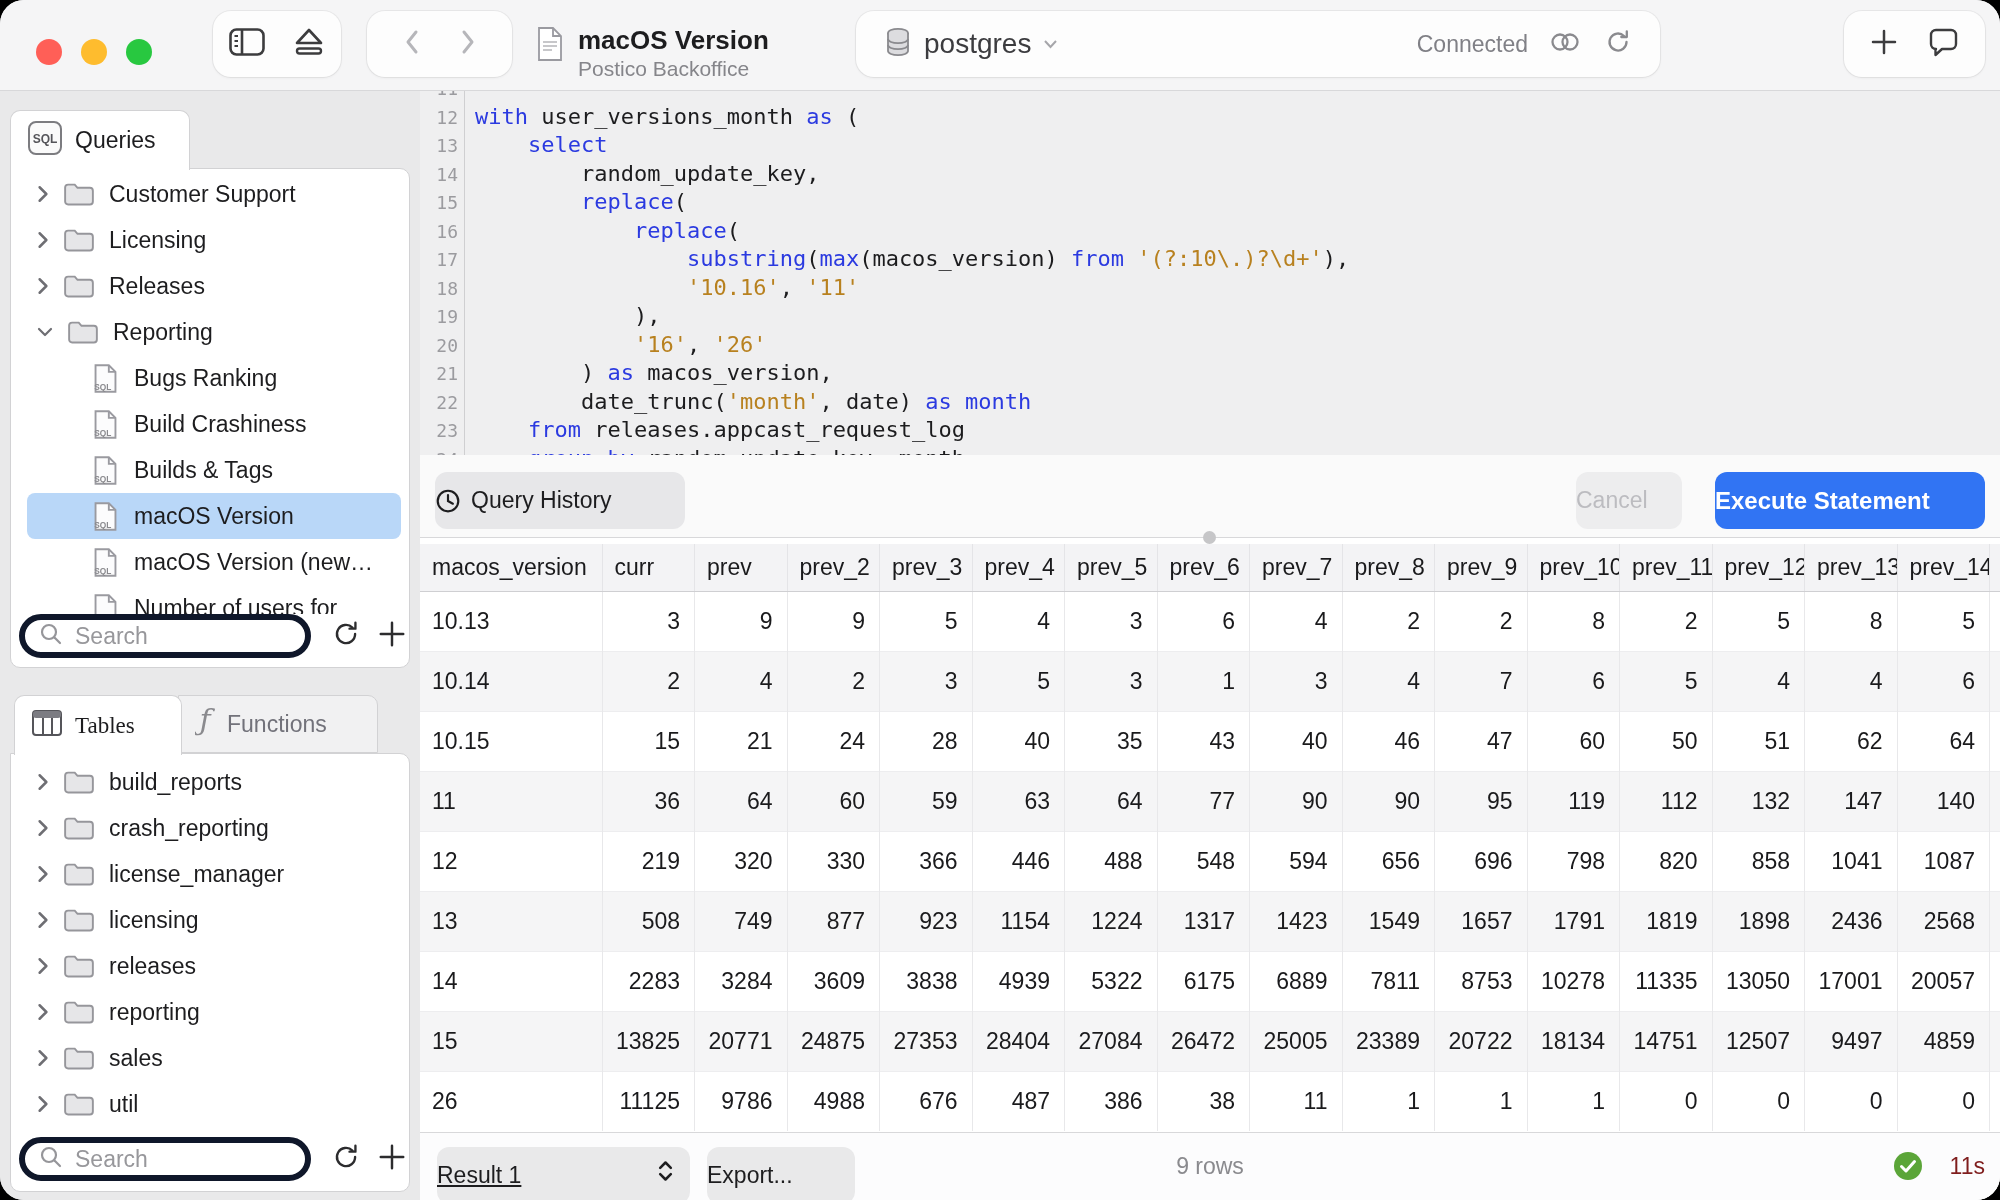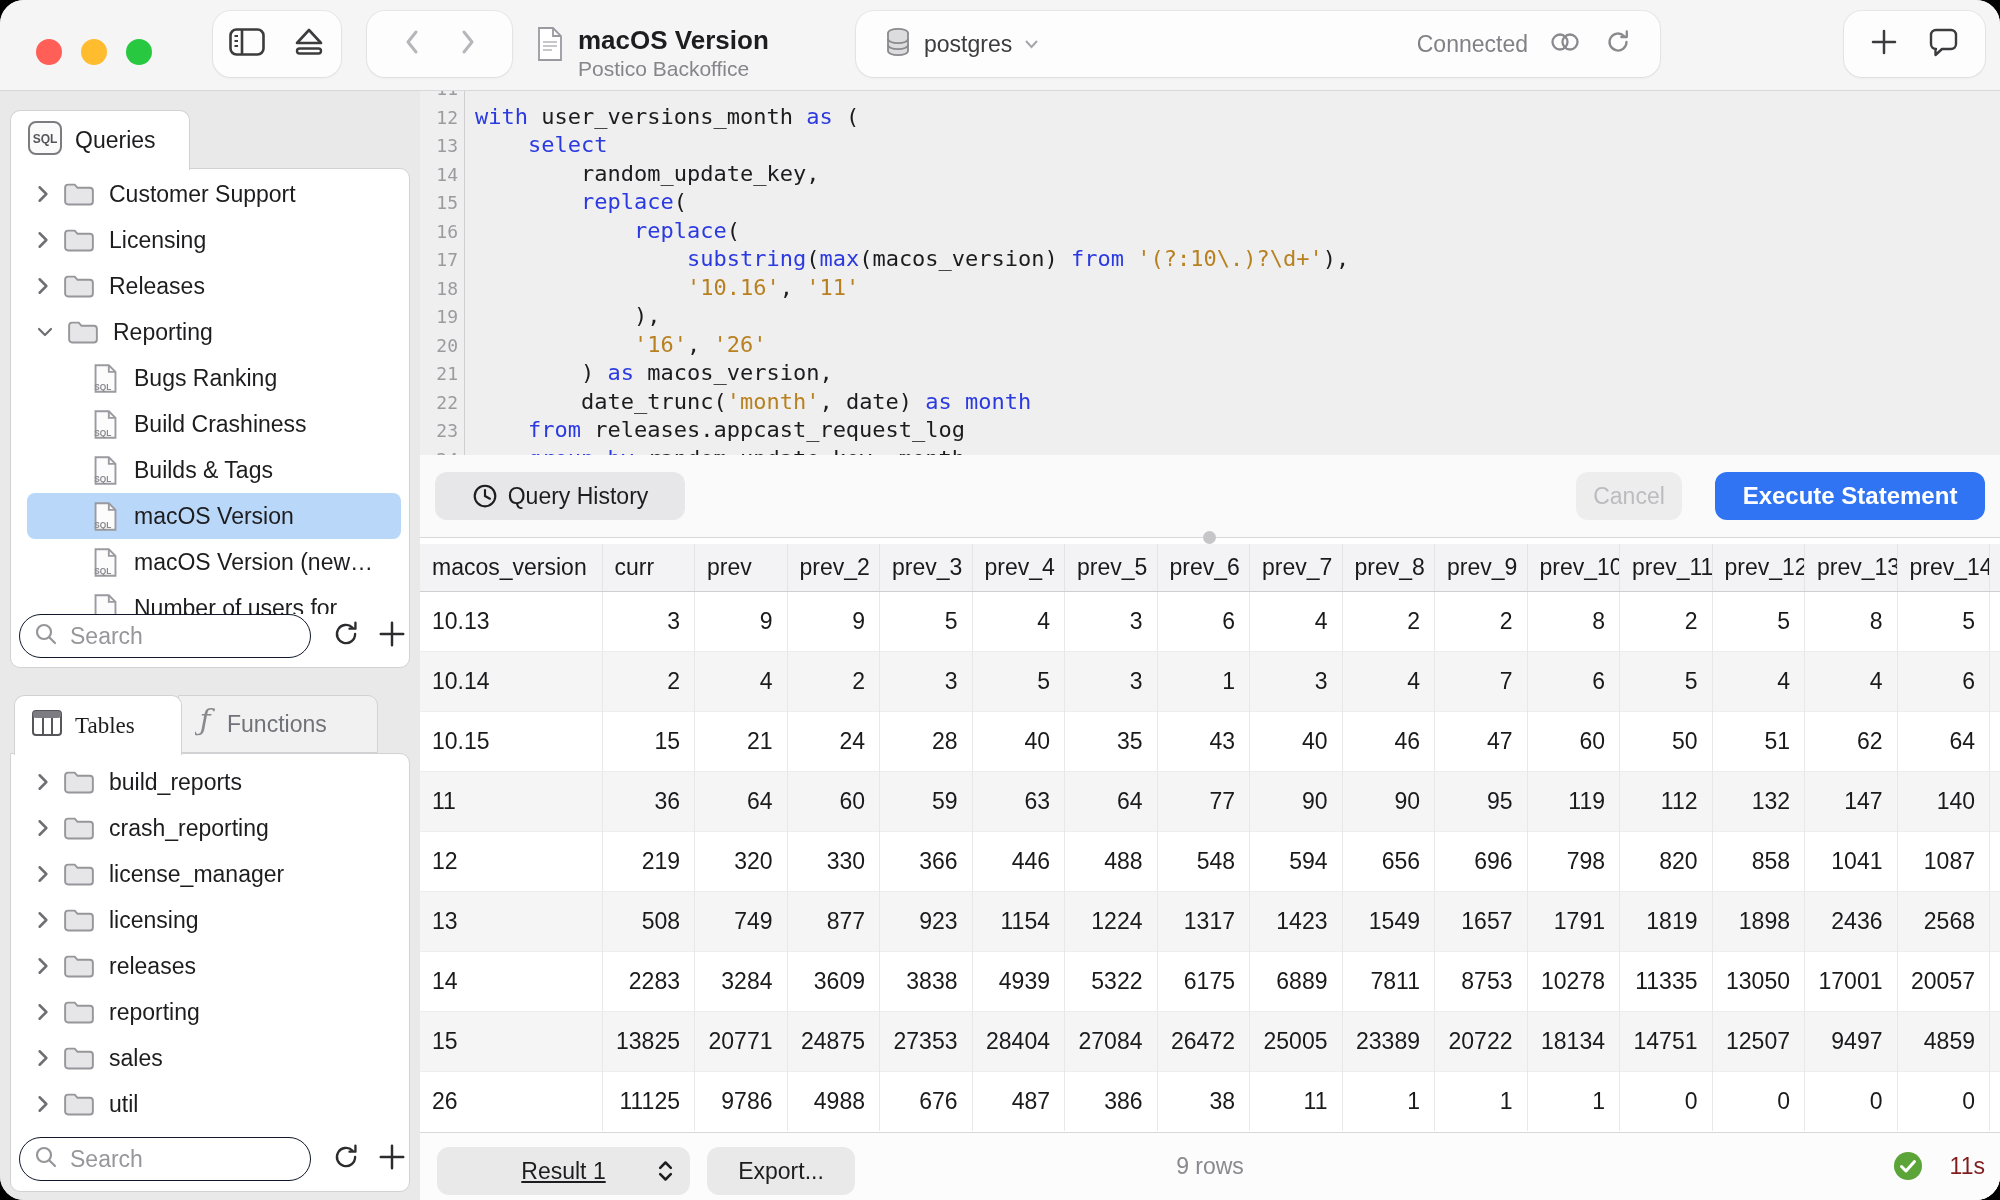--- a/index.html
+++ b/index.html
@@ -15,21 +15,21 @@
   .pill{position:absolute;top:11px;height:66px;background:#fdfdfd;border-radius:18px;
         box-shadow:0 0 0 1px rgba(0,0,0,.05),0 1px 3px rgba(0,0,0,.06);
         display:flex;align-items:center;justify-content:center;}
   .pill-tools{left:213px;width:128px;gap:28px;}
   .pill-nav{left:367px;width:145px;gap:40px;}
   .pill-db{left:856px;width:804px;justify-content:flex-start;padding:0 28px;box-sizing:border-box;gap:12px;}
   .pill-new{left:1844px;width:141px;gap:30px;}
   .doctitle{position:absolute;left:536px;top:26px;display:flex;gap:14px;}
   .tt h1{margin:0;font-size:26px;font-weight:700;color:#1d1d1f;line-height:28px;}
   .tt .sub{font-size:21px;color:#85858a;margin-top:3px;}
-  .dbname{font-size:23px;color:#3c3c3f;}
+  .dbname{font-size:28px;color:#3c3c3f;}
   .connlabel{font-size:23px;color:#808086;margin-left:auto;}
   .spacer{flex:1;}
 
   
   .sidebar{position:absolute;top:90px;left:0;width:420px;height:1110px;background:#e9e9ea;}
   .panel{position:absolute;left:10px;width:400px;}
   #qpanel{top:20px;height:558px;}
   #tpanel{top:605px;height:497px;}
   .tab{position:absolute;top:0;height:60px;background:#fff;border:1px solid #d2d2d4;border-bottom:none;
        border-radius:10px 10px 0 0;display:flex;align-items:center;gap:12px;padding:0 16px;
@@ -42,40 +42,40 @@
   #tables-tree{top:5px;bottom:58px;}
   .trow{height:46px;display:flex;align-items:center;font-size:23px;color:#1d1d1f;}
   .folderrow{padding-left:16px;gap:14px;}
   .folderrow svg.fold{margin-left:2px;}
   .queryrow{padding-left:74px;gap:16px;}
   .trow.sel{background:#b9d7f8;border-radius:8px;margin:0 8px;padding-left:66px;}
   .tlabel{white-space:nowrap;overflow:hidden;text-overflow:ellipsis;max-width:270px;}
   .searchrow{position:absolute;left:0;right:0;height:44px;display:flex;align-items:center;}
   #qsearch{bottom:9px;}
   #tsearch{bottom:10px;}
-  .searchpill{margin-left:8px;width:292px;height:44px;border:1px solid #0f172a;border-radius:22px;
+  .searchpill{margin-left:8px;width:292px;height:44px;border:6px solid #0f172a;border-radius:22px;
               background:#fff;display:flex;align-items:center;padding:0 14px;gap:10px;box-sizing:border-box;}
   .searchpill input{border:none;outline:none;font-size:23px;color:#1d1d1f;width:100%;background:transparent;font-family:"Liberation Sans",sans-serif;}
   .searchpill input::placeholder{color:#97979b;}
   .sidebtns{display:flex;align-items:center;gap:16px;margin-left:20px;}
 
   
   .main{position:absolute;top:90px;left:420px;width:1580px;height:1110px;background:#fff;}
   .editor{position:absolute;top:0;left:0;right:0;height:365px;background:#efeff0;overflow:hidden;}
   .gdiv{position:absolute;left:44px;top:0;bottom:0;width:1px;background:#cfcfd1;}
   .codewrap{position:absolute;left:0;right:0;top:-16px;font-family:"DejaVu Sans Mono",monospace;
             font-size:22px;line-height:28.5px;}
   .cl{display:flex;height:28.5px;white-space:pre;}
   .ln{flex:0 0 38px;text-align:right;font-size:18px;color:#9b9b9f;font-family:"DejaVu Sans Mono",monospace;line-height:30px;}
   .lc{padding-left:17px;color:#1c1c1e;}
   .k{color:#2b3ae0;}
   .s{color:#b8811f;text-align:center;}
 
   .actionbar{position:absolute;top:365px;height:82px;left:0;right:0;background:#fafafa;}
-  .btn{height:48px;border-radius:12px;font-size:23px;display:inline-flex;align-items:center;justify-content:center;box-sizing:border-box;}
+  .btn{height:57px;border-radius:12px;font-size:23px;display:inline-flex;align-items:center;box-sizing:border-box;}
   #qh{position:absolute;left:15px;top:17px;width:250px;background:#e7e7e9;color:#1d1d1f;gap:10px;}
   #cancel{position:absolute;right:318px;top:17px;width:106px;background:#ededee;color:#bcbcc0;}
   #exec{position:absolute;right:15px;top:17px;width:270px;background:#3174f3;color:#fff;font-weight:700;font-size:24px;}
 
   .split{position:absolute;top:447px;left:0;right:0;height:1px;background:#d8d8da;}
   .dot{position:absolute;top:441px;left:783px;width:13px;height:13px;border-radius:50%;background:#c6c6c8;z-index:2;}
 
   .results{position:absolute;top:448px;left:0;right:0;height:594px;background:#fff;overflow:hidden;padding-top:6px;}
   table{border-collapse:collapse;table-layout:fixed;width:1630px;font-size:23px;color:#1a1a1c;}
   th{height:47px;background:#f3f3f5;font-weight:400;text-align:left;padding:0 0 0 12px;

